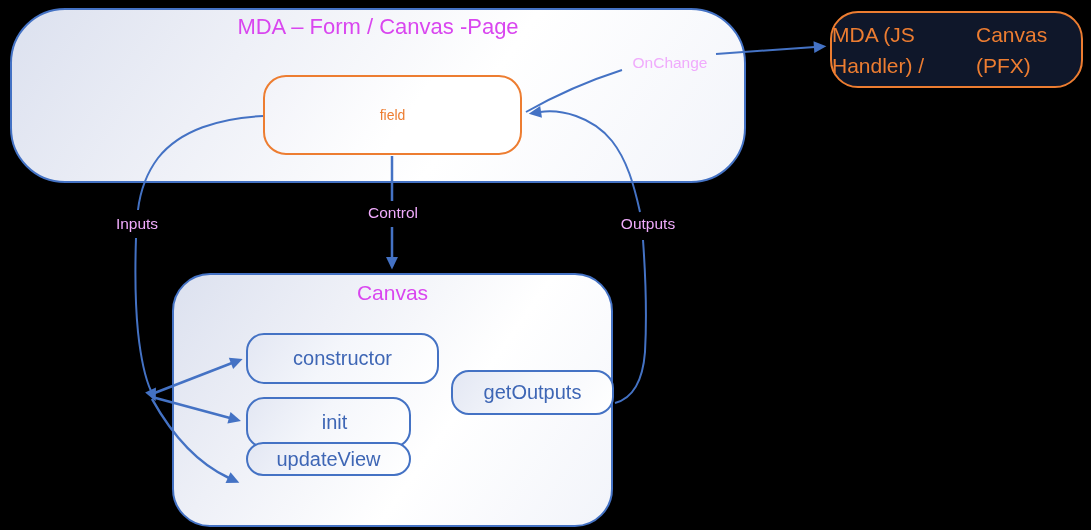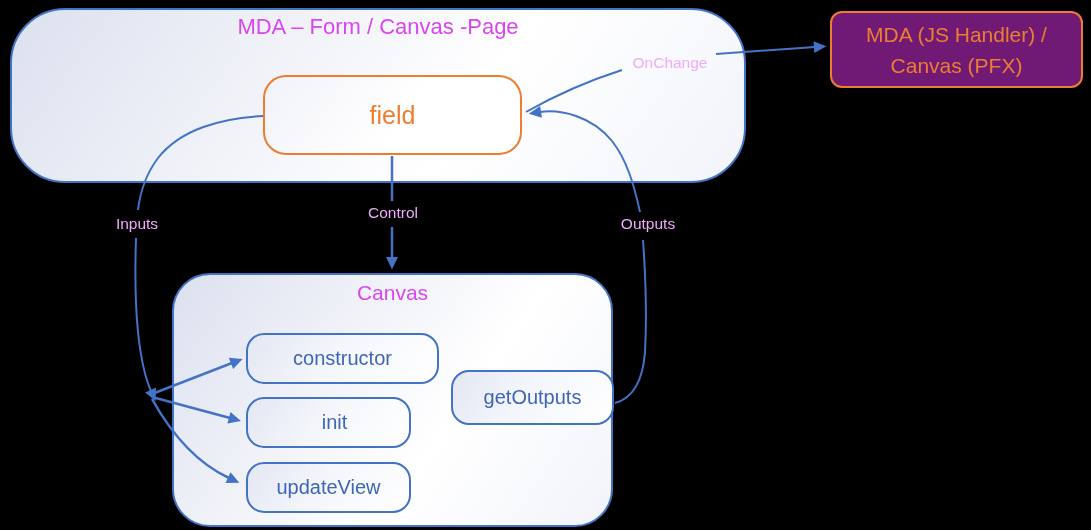--- a/index.html
+++ b/index.html
@@ -19,41 +19,41 @@
 </style>
 </head>
 <body>
 
 <div id="stage">
 
   <div class="box blue-box" style="left:10px;top:8px;width:736px;height:175px;border-radius:55px;"></div>
   <div class="container-title" style="left:10px;top:14px;width:736px;">MDA – Form / Canvas -Page</div>
 
   <div class="box" style="left:263px;top:75px;width:259px;height:80px;border:2.5px solid #ED7D31;border-radius:23px;background:linear-gradient(125deg,#f2f3f9 0%,#ffffff 55%);">
-    <span class="orange-text" style="font-size:25px;">field</span>
+    <span class="orange-text" style="font-size:14px;">field</span>
   </div>
 
-  <div class="box" style="left:830px;top:11px;width:253px;height:77px;border:2.5px solid #ED7D31;border-radius:12px;background:#701a75;flex-direction:column;line-height:31px;">
+  <div class="box" style="left:830px;top:11px;width:253px;height:77px;border:2.5px solid #ED7D31;border-radius:28px;background:#0f172a;flex-direction:row;line-height:31px;">
     <span class="orange-text" style="font-size:21px;">MDA (JS Handler) /</span>
     <span class="orange-text" style="font-size:21px;">Canvas (PFX)</span>
   </div>
 
   <div class="box blue-box" style="left:172px;top:273px;width:441px;height:254px;border-radius:38px;"></div>
   <div class="container-title" style="left:172px;top:281px;width:441px;font-size:21px;">Canvas</div>
 
   <div class="box node" style="left:246px;top:333px;width:193px;height:51px;">
     <span class="node-label">constructor</span>
   </div>
   <div class="box node" style="left:246px;top:397px;width:165px;height:51px;padding-left:12px;">
     <span class="node-label">init</span>
   </div>
-  <div class="box node" style="left:246px;top:462px;width:165px;height:51px;">
+  <div class="box node" style="left:246px;top:442px;width:165px;height:34px;">
     <span class="node-label">updateView</span>
   </div>
-  <div class="box node" style="left:451px;top:370px;width:163px;height:55px;">
+  <div class="box node" style="left:451px;top:370px;width:163px;height:45px;">
     <span class="node-label">getOutputs</span>
   </div>
 
   <svg class="overlay" width="1091" height="530" viewBox="0 0 1091 530">
     <defs>
       <marker id="arr" viewBox="0 0 12 12" refX="1" refY="6" markerWidth="15" markerHeight="13" orient="auto" markerUnits="userSpaceOnUse">
         <path d="M0,0.5 L11.5,6 L0,11.5 Z" style="fill:#4472C4;stroke:none"></path>
       </marker>
     </defs>
 

